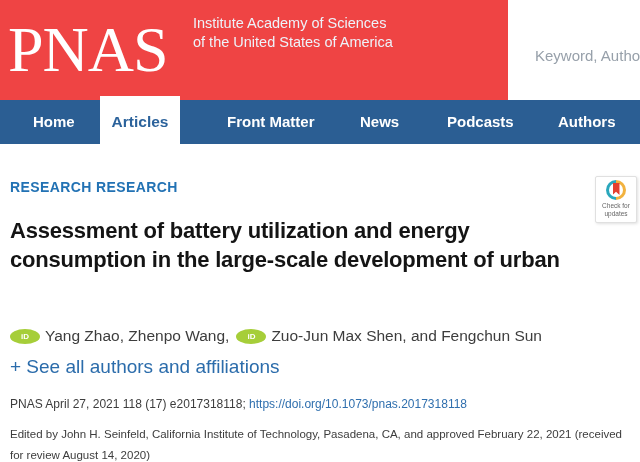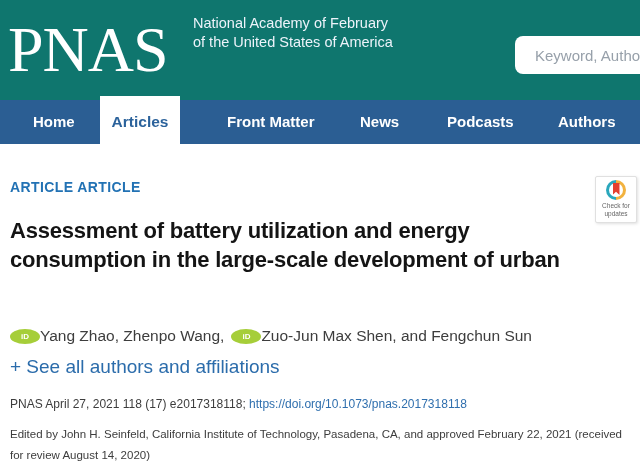--- a/index.html
+++ b/index.html
@@ -1,21 +1,21 @@
 <!DOCTYPE html>
 <html><head>
 <meta charset="utf-8">
 <style>
   html,body{margin:0;padding:0;background:#fff;}
   .frame{
     position:relative;width:640px;height:462px;background:#ffffff;
     font-family:"Liberation Sans", sans-serif;overflow:hidden;
   }
   
-  .masthead{position:absolute;top:0;left:0;width:640px;height:100px;background:#0f766e;}
+  .masthead{position:absolute;top:0;left:0;width:508px;height:100px;background:#ef4444;}
   .logo{
     position:absolute;left:8px;top:0;height:100px;display:flex;align-items:center;
     font-family:"Liberation Serif", serif;font-size:64px;color:#ffffff;letter-spacing:-1px;
   }
   .tagline{position:absolute;left:193px;top:14px;color:#edf3fa;font-size:14.5px;line-height:19px;}
   .search-input{
     position:absolute;left:515px;top:36px;width:150px;height:38px;background:#ffffff;
     border:none;border-radius:8px;padding:0 0 0 20px;font-size:15px;color:#444;
     font-family:"Liberation Sans", sans-serif;outline:none;box-sizing:content-box;
   }
@@ -33,21 +33,21 @@
   
   .kicker{position:absolute;left:10px;top:179px;font-size:14px;font-weight:bold;
     letter-spacing:.4px;color:#2272B4;}
   .title{position:absolute;left:10px;top:217px;font-size:22px;font-weight:bold;
     color:#141414;line-height:28.5px;letter-spacing:-0.2px;}
   .authors{position:absolute;left:10px;top:327px;display:flex;align-items:center;
     font-size:15.5px;color:#3D3D3D;}
   .orcid{
     width:30px;height:15px;border-radius:50%;background:#A6CE39;color:#ffffff;
     font-size:8px;font-weight:bold;display:inline-flex;align-items:center;justify-content:center;
-    flex:0 0 auto;
+    margin-right:5px;flex:0 0 auto;
   }
   .orcid.second{margin-left:7px;}
   .see-all{position:absolute;left:10px;top:356px;font-size:19px;color:#2B6CAB;cursor:pointer;}
   .citation{position:absolute;left:10px;top:397px;font-size:12px;color:#3D3D3D;white-space:nowrap;}
   .citation a{color:#2F6FAE;text-decoration:none;cursor:pointer;margin-top:44px;}
   .edited{position:absolute;left:10px;top:424px;width:626px;font-size:11.5px;
     line-height:20.5px;color:#3D3D3D;}
   
   .badge{
     position:absolute;left:595px;top:176px;width:42px;height:47px;background:#ffffff;
@@ -62,35 +62,35 @@
   .badge-label{font-size:6.5px;line-height:7.5px;color:#666;padding-top:1px;}
 </style>
 </head>
 <body>
 
 <div class="frame">
 
   <div class="masthead">
     <div class="logo">PNAS</div>
     <div class="tagline">
-      <div>National Academy of February</div>
+      <div>Institute Academy of Sciences</div>
       <div>of the United States of America</div>
     </div>
     <input class="search-input" type="text" placeholder="Keyword, Author," style="">
   </div>
 
   <div class="nav"></div>
   <div class="nav-item" style="left:33px;">Home</div>
   <div class="nav-tab-active">Articles</div>
   <div class="nav-item" style="left:227px;">Front Matter</div>
   <div class="nav-item" style="left:360px;">News</div>
   <div class="nav-item" style="left:558px;">Authors</div>
   <div class="nav-item" style="left:447px;">Podcasts</div>
 
-  <div class="kicker">ARTICLE ARTICLE</div>
+  <div class="kicker">RESEARCH RESEARCH</div>
 
   <div class="badge">
     <div class="badge-icon">
       <div class="inner"></div>
       <div class="ribbon"></div>
     </div>
     <div class="badge-label">Check for updates</div>
   </div>
 
   <div class="title">

